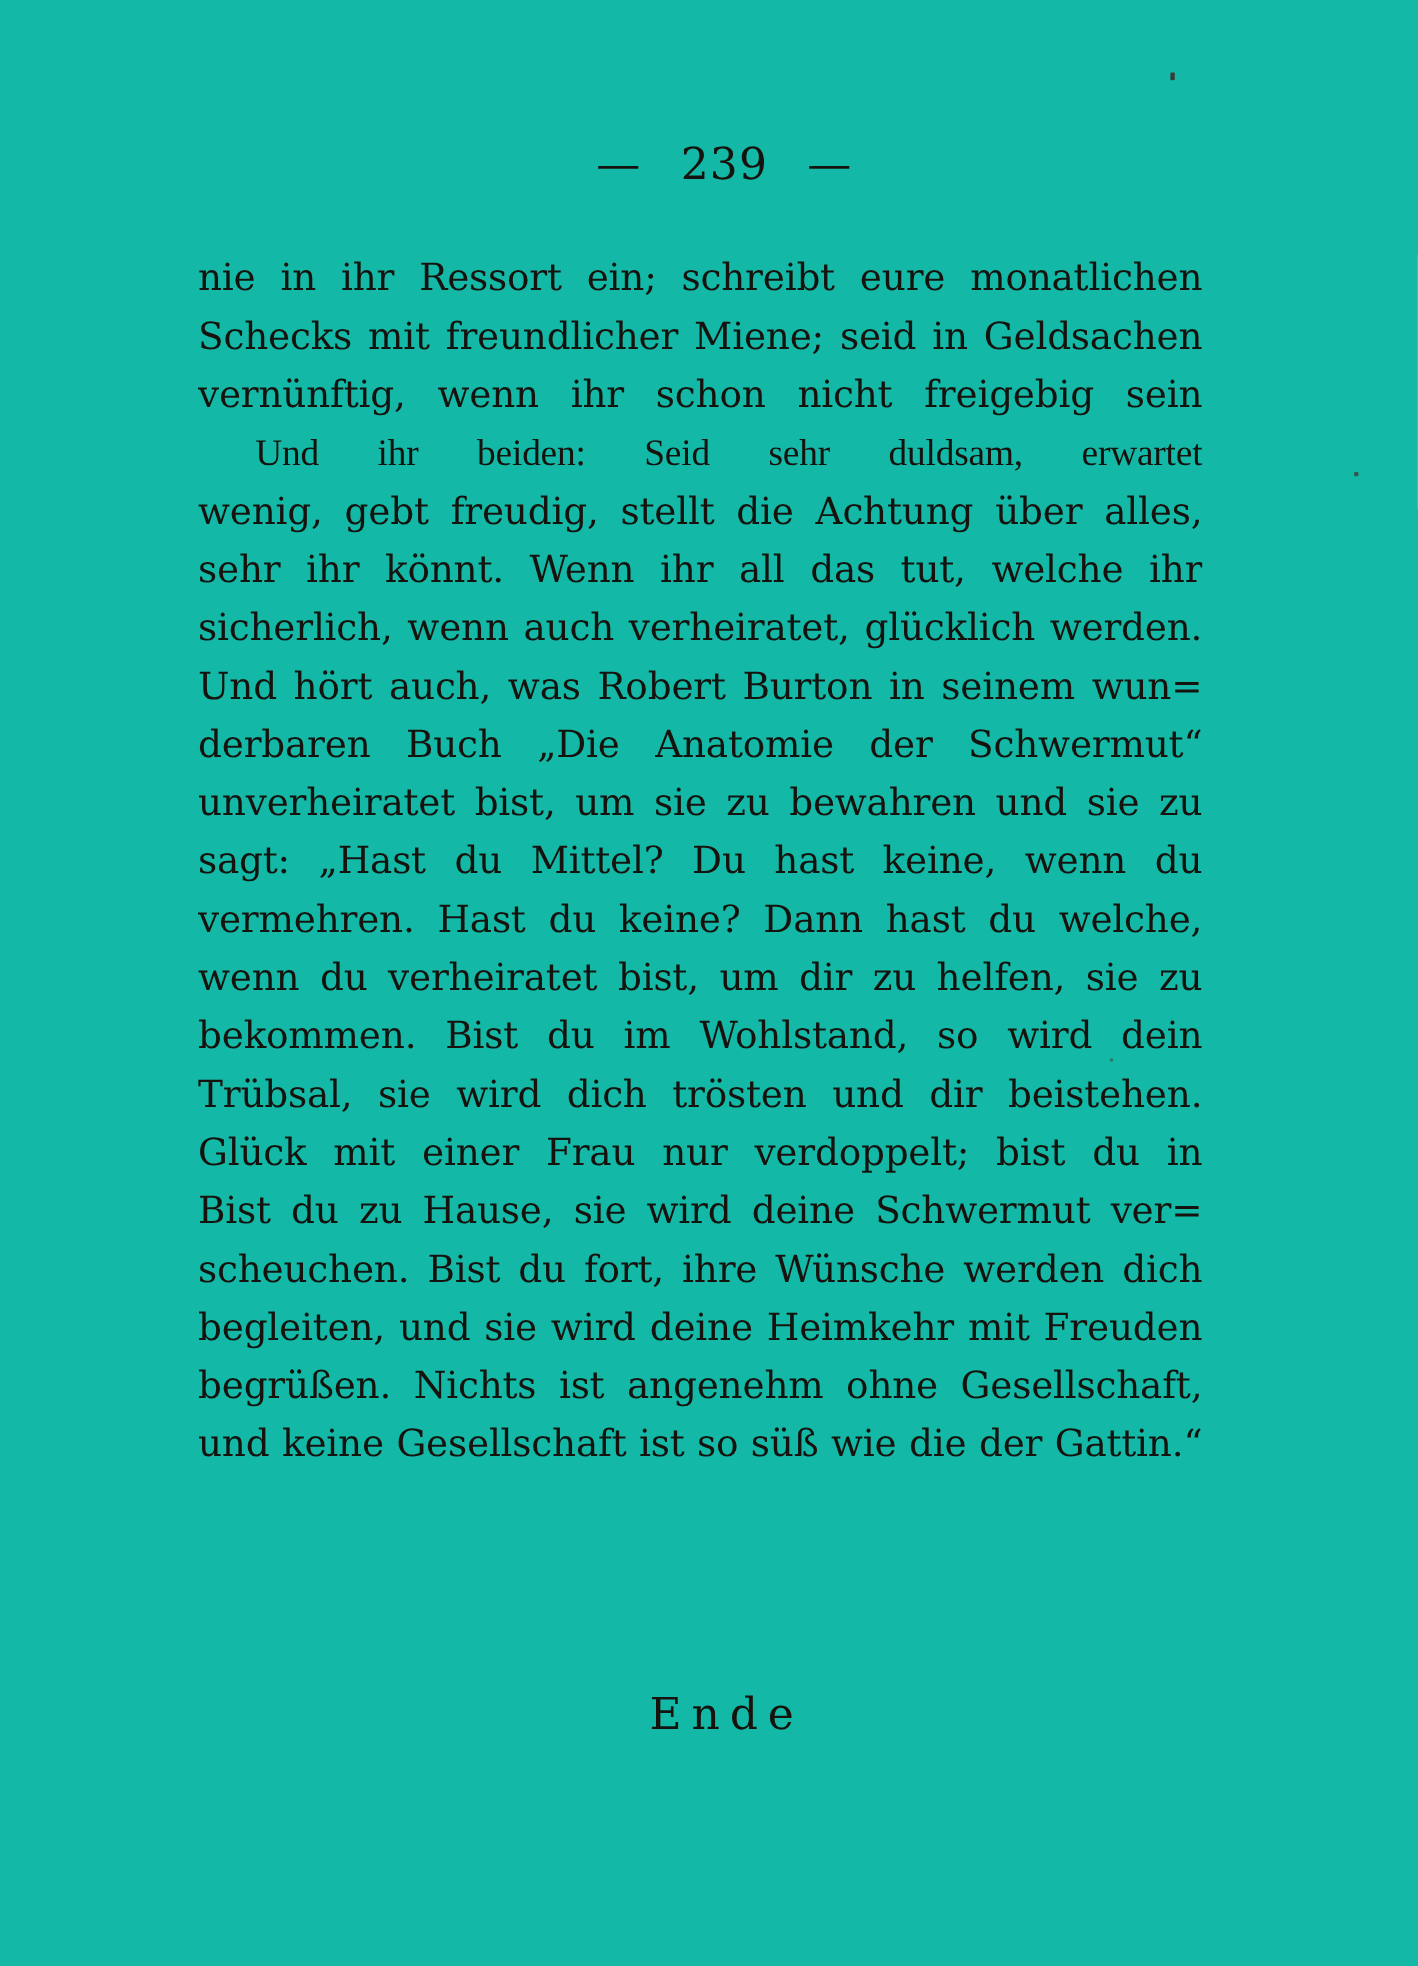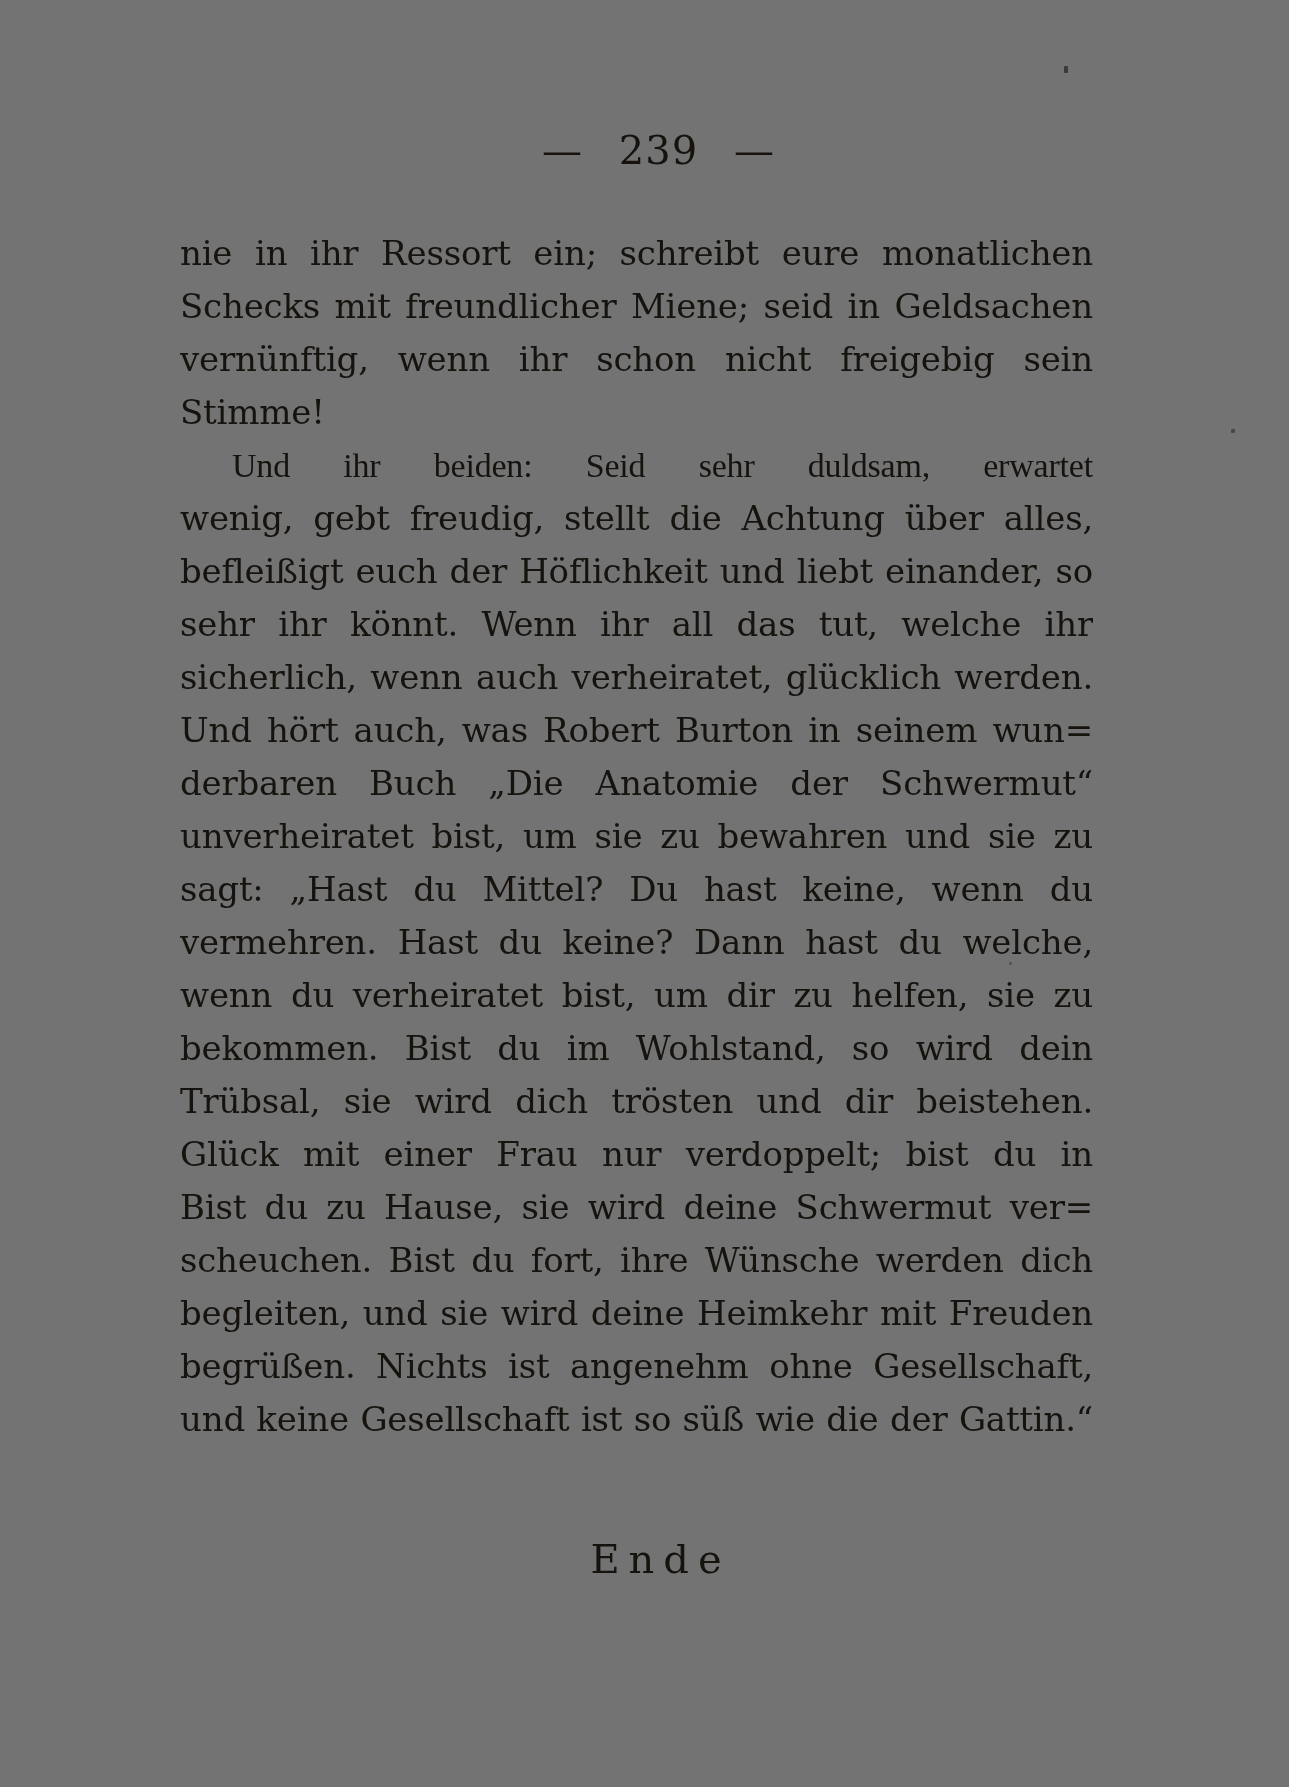--- a/index.html
+++ b/index.html
@@ -1,20 +1,20 @@
 <!DOCTYPE html>
 <html lang="de"><head>
 <meta charset="utf-8">
 <style>
   html,body { margin:0; padding:0; background:#e8e8e6; }
   .page {
     position:relative;
     width:1289px; height:1787px;
     margin:0 auto;
-    background:#737373;
+    background:#14b8a6;
     color:#16130f;
     font-family:"DejaVu Serif","Liberation Serif",serif;
     overflow:hidden;
   }
   
   .running-head {
     position:absolute;
     top:126px; left:0; width:100%;
     text-align:center;
     transform:translateX(14px);
@@ -63,24 +63,22 @@
 <div class="page">
 
   <div class="running-head">
     <span>— 239 —</span>
   </div>
 
   <div class="text-block" id="body-text">
       <div class="line">nie in ihr Ressort ein; schreibt eure monatlichen</div>
       <div class="line">Schecks mit freundlicher Miene; seid in Geldsachen</div>
       <div class="line">vernünftig, wenn ihr schon nicht freigebig sein</div>
-      <div class="line para-end">Stimme!</div>
       <div class="line indent">Und ihr beiden: Seid sehr duldsam, erwartet</div>
       <div class="line">wenig, gebt freudig, stellt die Achtung über alles,</div>
-      <div class="line">befleißigt euch der Höflichkeit und liebt einander, so</div>
       <div class="line">sehr ihr könnt.  Wenn ihr all das tut, welche ihr</div>
       <div class="line">sicherlich, wenn auch verheiratet, glücklich werden.</div>
       <div class="line">Und hört auch, was Robert Burton in seinem wun=</div>
       <div class="line">derbaren Buch „Die Anatomie der Schwermut“</div>
       <div class="line">unverheiratet bist, um sie zu bewahren und sie zu</div>
       <div class="line">sagt:  „Hast du Mittel?  Du hast keine, wenn du</div>
       <div class="line">vermehren.  Hast du keine?  Dann hast du welche,</div>
       <div class="line">wenn du verheiratet bist, um dir zu helfen, sie zu</div>
       <div class="line">bekommen.  Bist du im Wohlstand, so wird dein</div>
       <div class="line">Trübsal, sie wird dich trösten und dir beistehen.</div>

